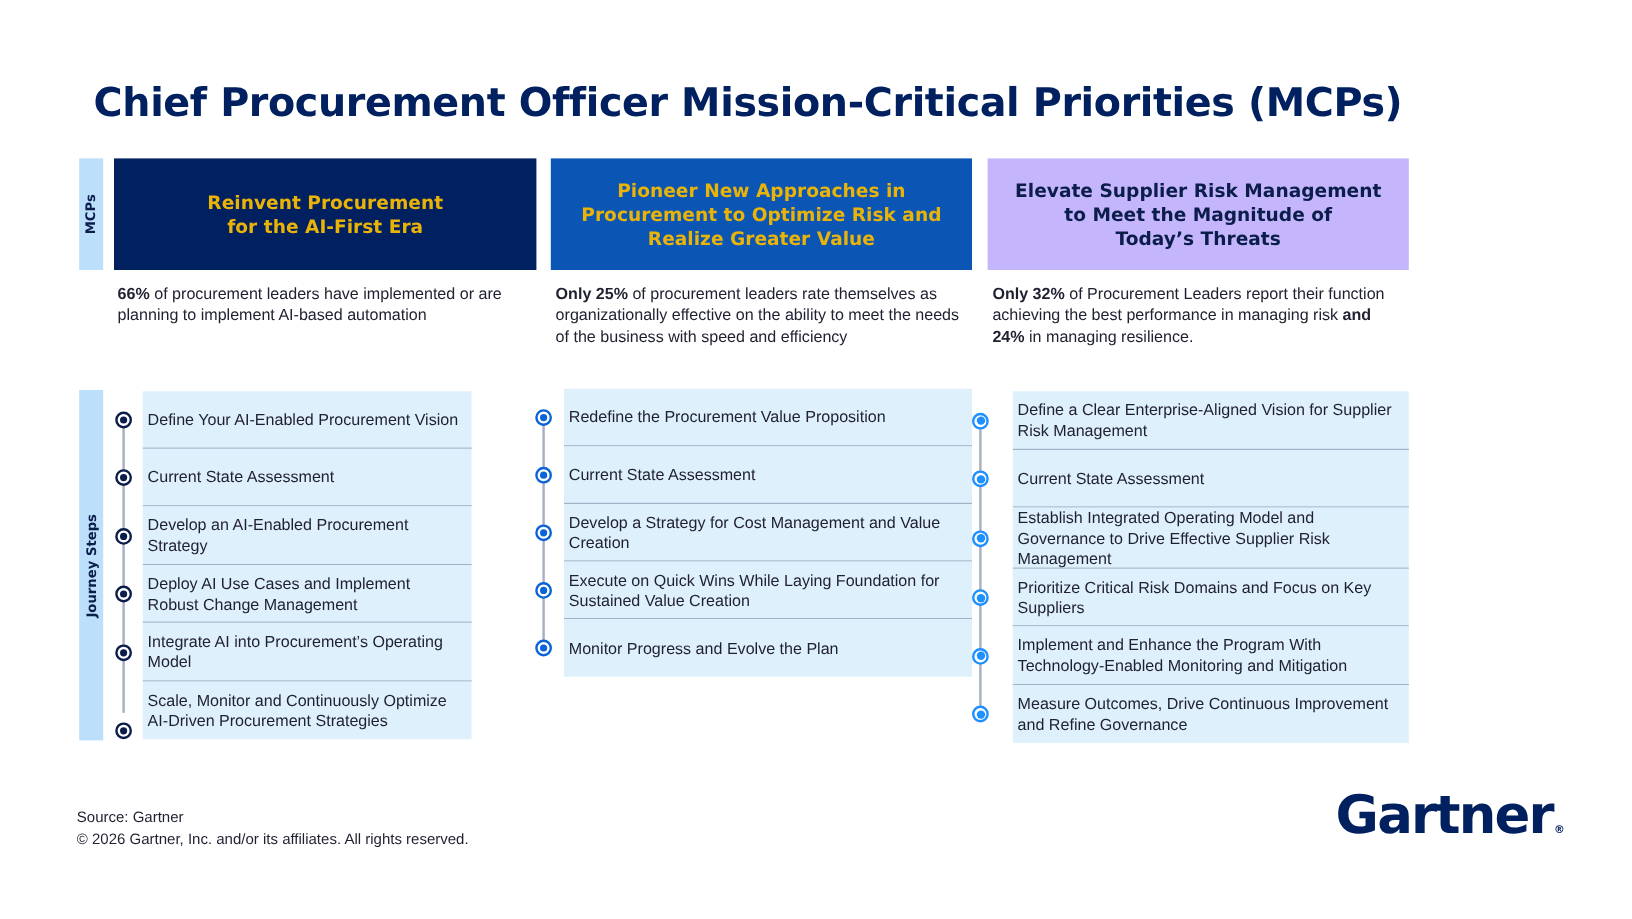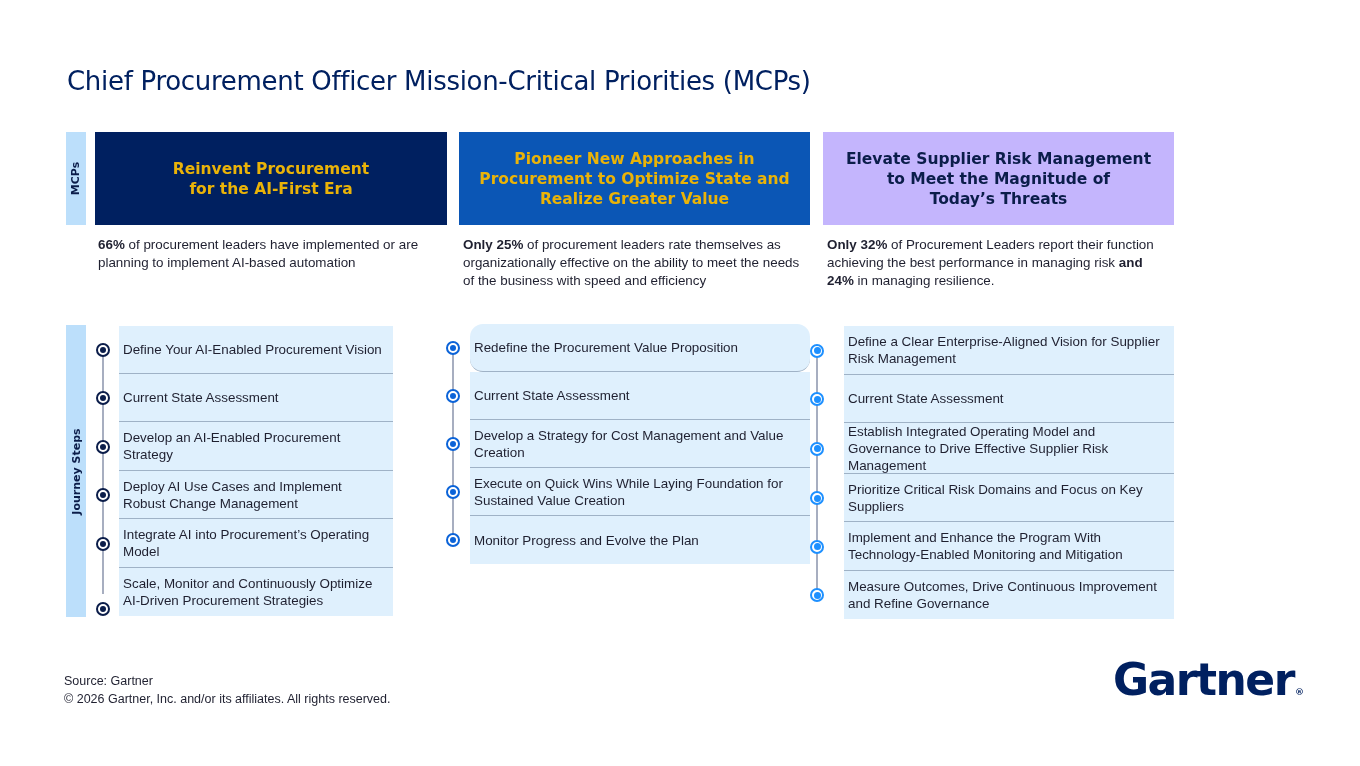--- a/index.html
+++ b/index.html
@@ -1,21 +1,21 @@
 <!DOCTYPE html>
 <html><head>
 <meta charset="utf-8">
 <style>
   * { box-sizing: border-box; margin: 0; padding: 0; }
   html, body { width: 1360px; height: 766px; background: #ffffff; overflow: hidden; }
   body { position: relative; font-family: "Liberation Sans", "DejaVu Sans", sans-serif; color: #1a1a2e; }
 
   .title {
-    position: absolute; left: 67px; top: 66px;
-    font-size: 26px; font-weight: 400; color: #002060; letter-spacing: -0.3px;
+    position: absolute; left: 78px; top: 66px;
+    font-size: 33px; font-weight: 700; color: #002060; letter-spacing: -0.3px;
     font-family: "DejaVu Sans", sans-serif;
   }
 
   .side-label {
     position: absolute; left: 66px; width: 20px; background: #bcdffb;
     display: flex; align-items: center; justify-content: center;
   }
   .side-label span {
     transform: rotate(-90deg); white-space: nowrap;
     font-size: 11px; font-weight: 700; color: #0b1d4a;
@@ -135,31 +135,31 @@
           <div class="box" style="height:48px;">Scale, Monitor and Continuously Optimize AI-Driven Procurement Strategies</div>
         </div>
     </div>
   </div>
 </div>
 
 <div class="col col-2">
   <div class="header">
     <div>
       <div>Pioneer New Approaches in</div>
-      <div>Procurement to Optimize State and</div>
+      <div>Procurement to Optimize Risk and</div>
       <div>Realize Greater Value</div>
     </div>
   </div>
   <div class="stat"><b>Only 25%</b><span> of procurement leaders rate themselves as organizationally effective on the ability to meet the needs of the business with speed and efficiency</span></div>
   <div class="steps">
     <div class="steps-inner">
       <div class="rail" style="top:24px;height:196px;"></div>
       <div class="step" style="height:48px;">
           <span class="dot"></span>
-          <div class="box" style="height:48px;border-radius:13px;">Redefine the Procurement Value Proposition</div>
+          <div class="box" style="height:48px;">Redefine the Procurement Value Proposition</div>
         </div>
       <div class="step" style="height:48px;">
           <span class="dot"></span>
           <div class="box" style="height:48px;">Current State Assessment</div>
         </div>
       <div class="step" style="height:48px;">
           <span class="dot"></span>
           <div class="box" style="height:48px;">Develop a Strategy for Cost Management and Value Creation</div>
         </div>
       <div class="step" style="height:48px;">

